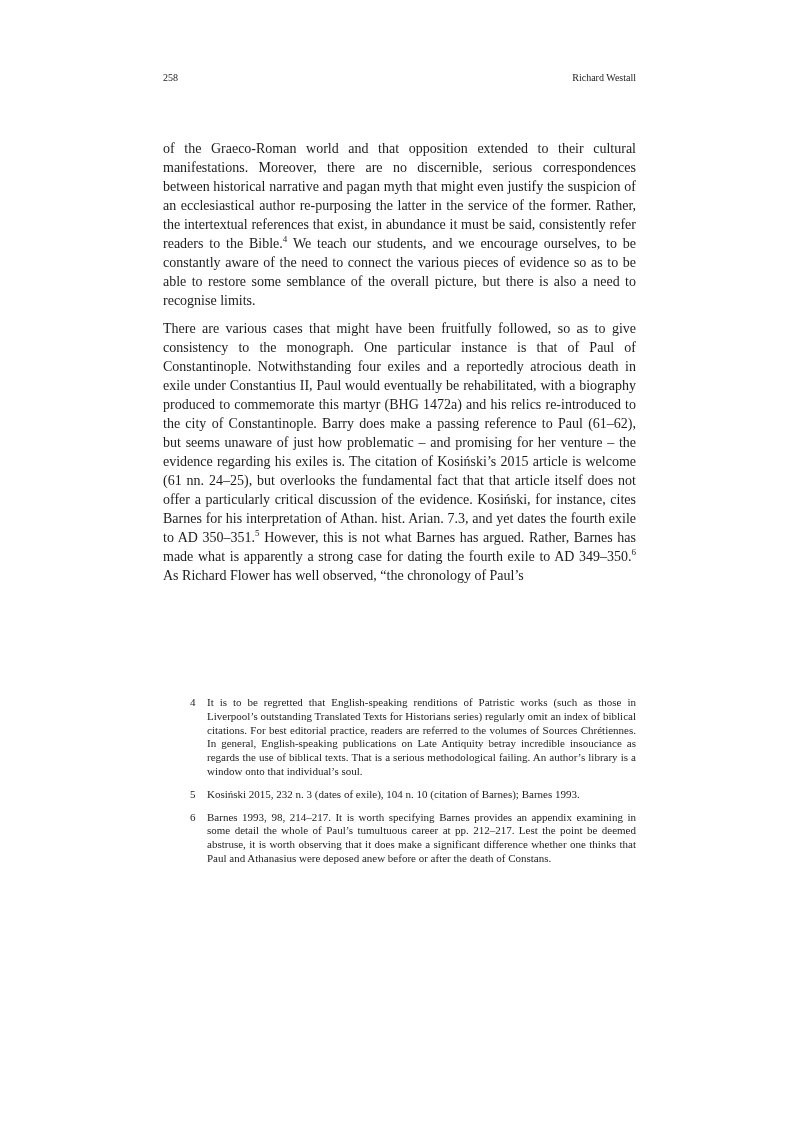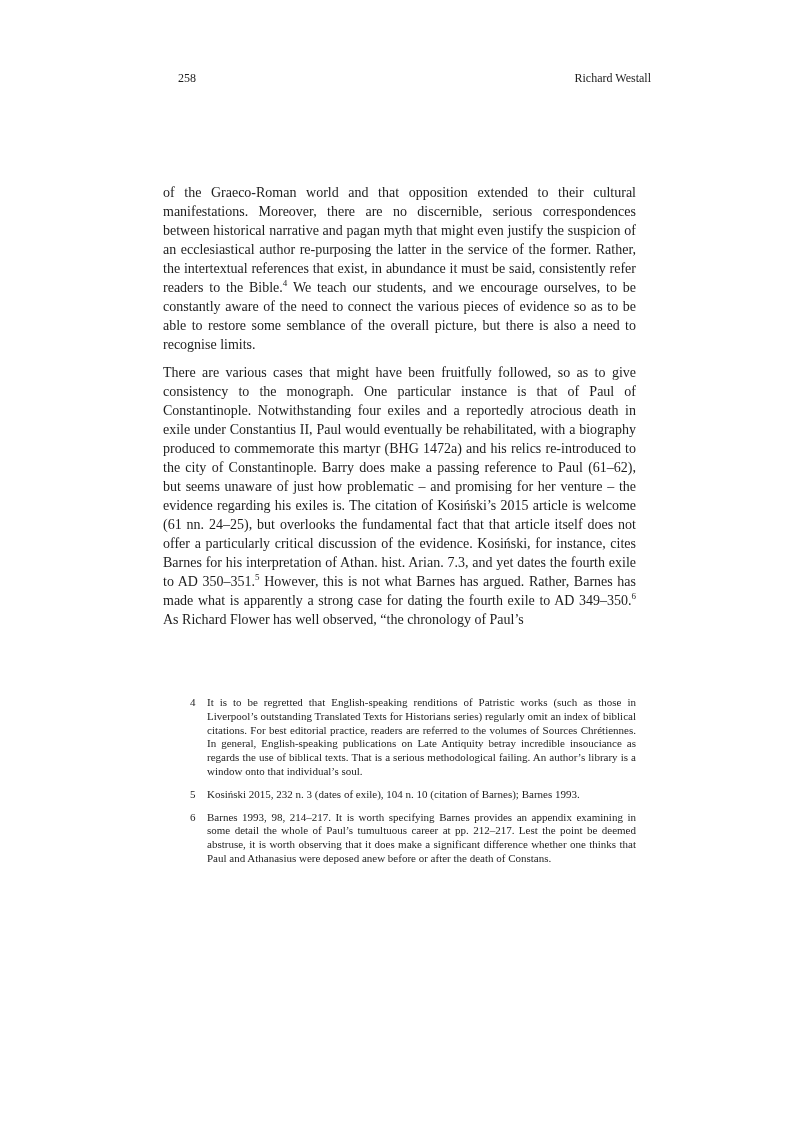--- a/index.html
+++ b/index.html
@@ -15,42 +15,40 @@
     background: #ffffff;
     font-family: "Liberation Serif", serif;
     color: #1c1c1c;
     overflow: hidden;
   }
   .running-head {
     position: absolute;
     top: 70px;
     left: 163px;
     width: 473px;
-    font-size: 12px;
+    font-size: 10px;
     line-height: 16px;
-    margin-left: 15px;
   }
   .page-number {
     position: absolute;
     left: 0;
     top: 0;
   }
   .running-author {
     display: block;
     text-align: right;
   }
   .body-text {
     position: absolute;
     top: 139px;
     left: 163px;
     width: 473px;
     font-size: 14px;
     line-height: 19px;
     text-align: justify;
-    margin-top: 44px;
   }
   .body-text p {
     margin: 0;
   }
   .body-text p + p {
     margin-top: 9px;
   }
   sup.fn-ref {
     font-size: 9px;
     line-height: 0;

